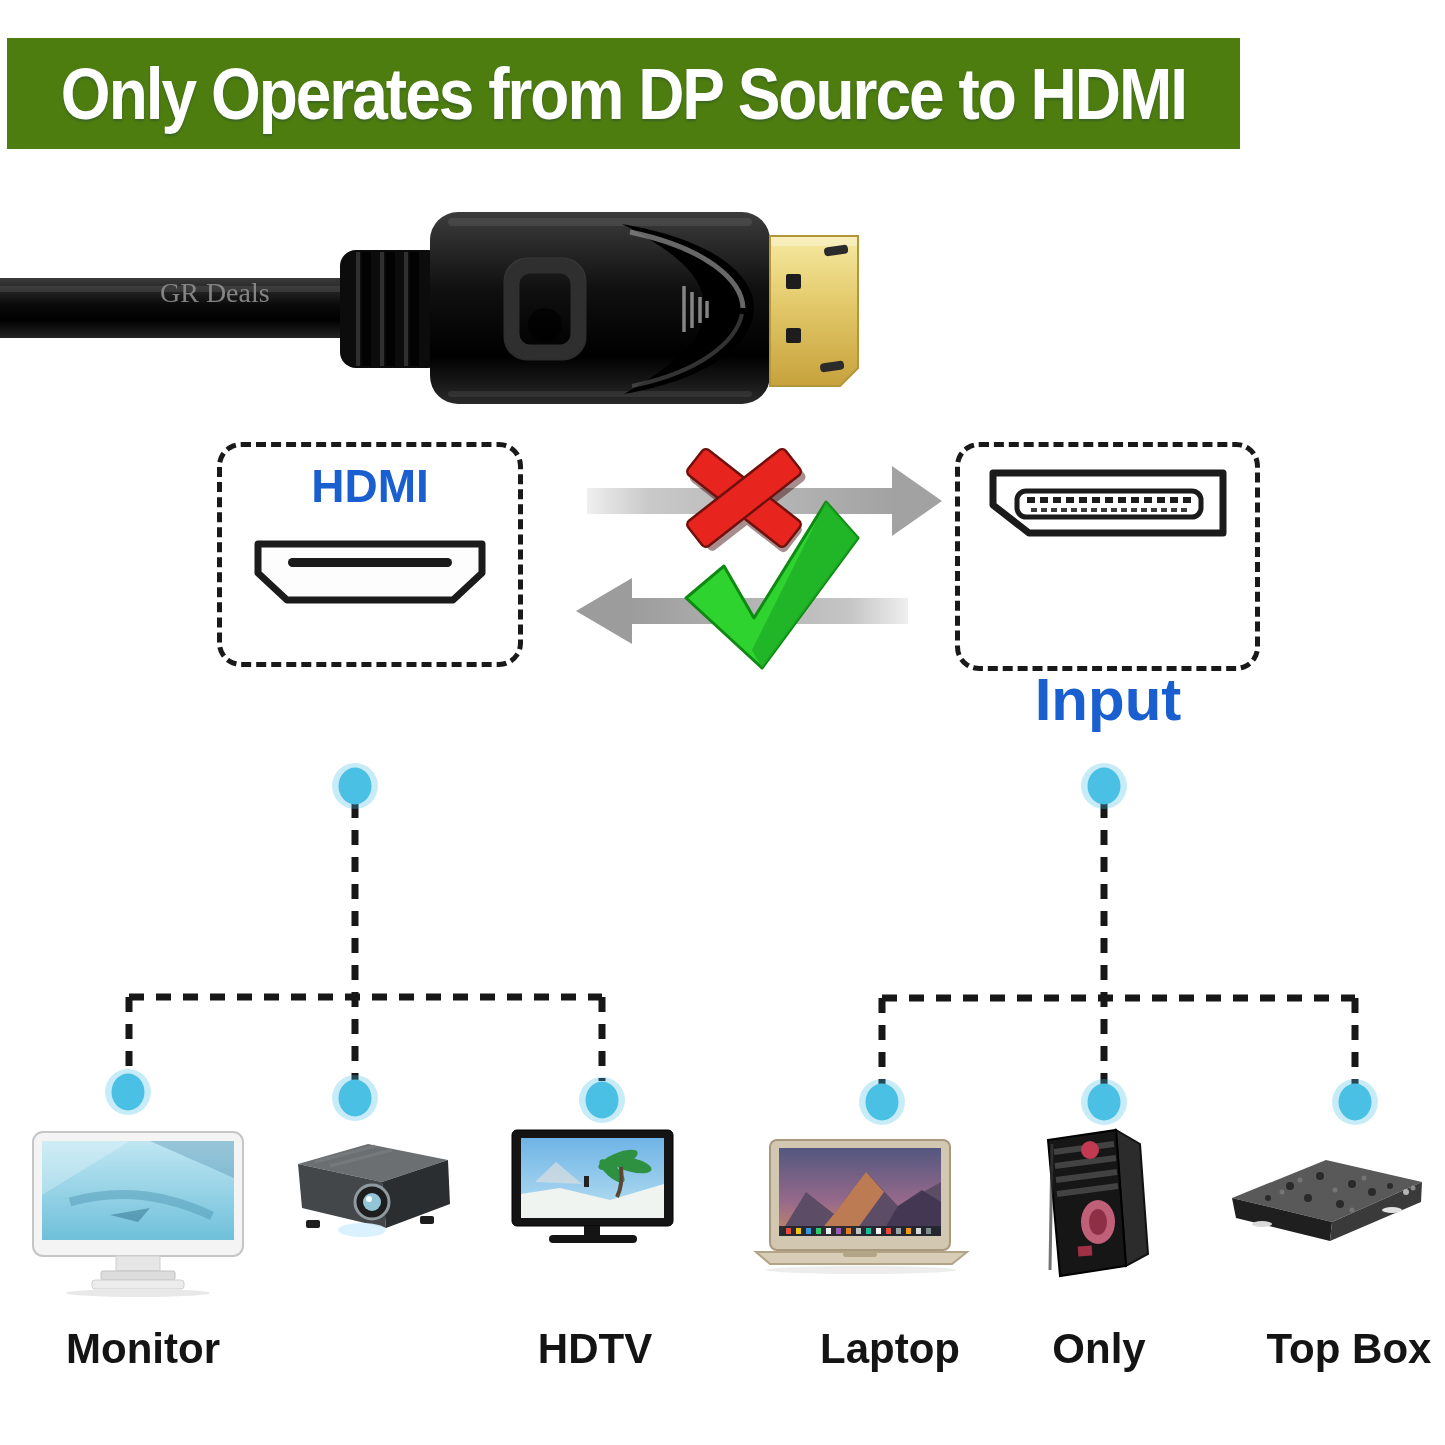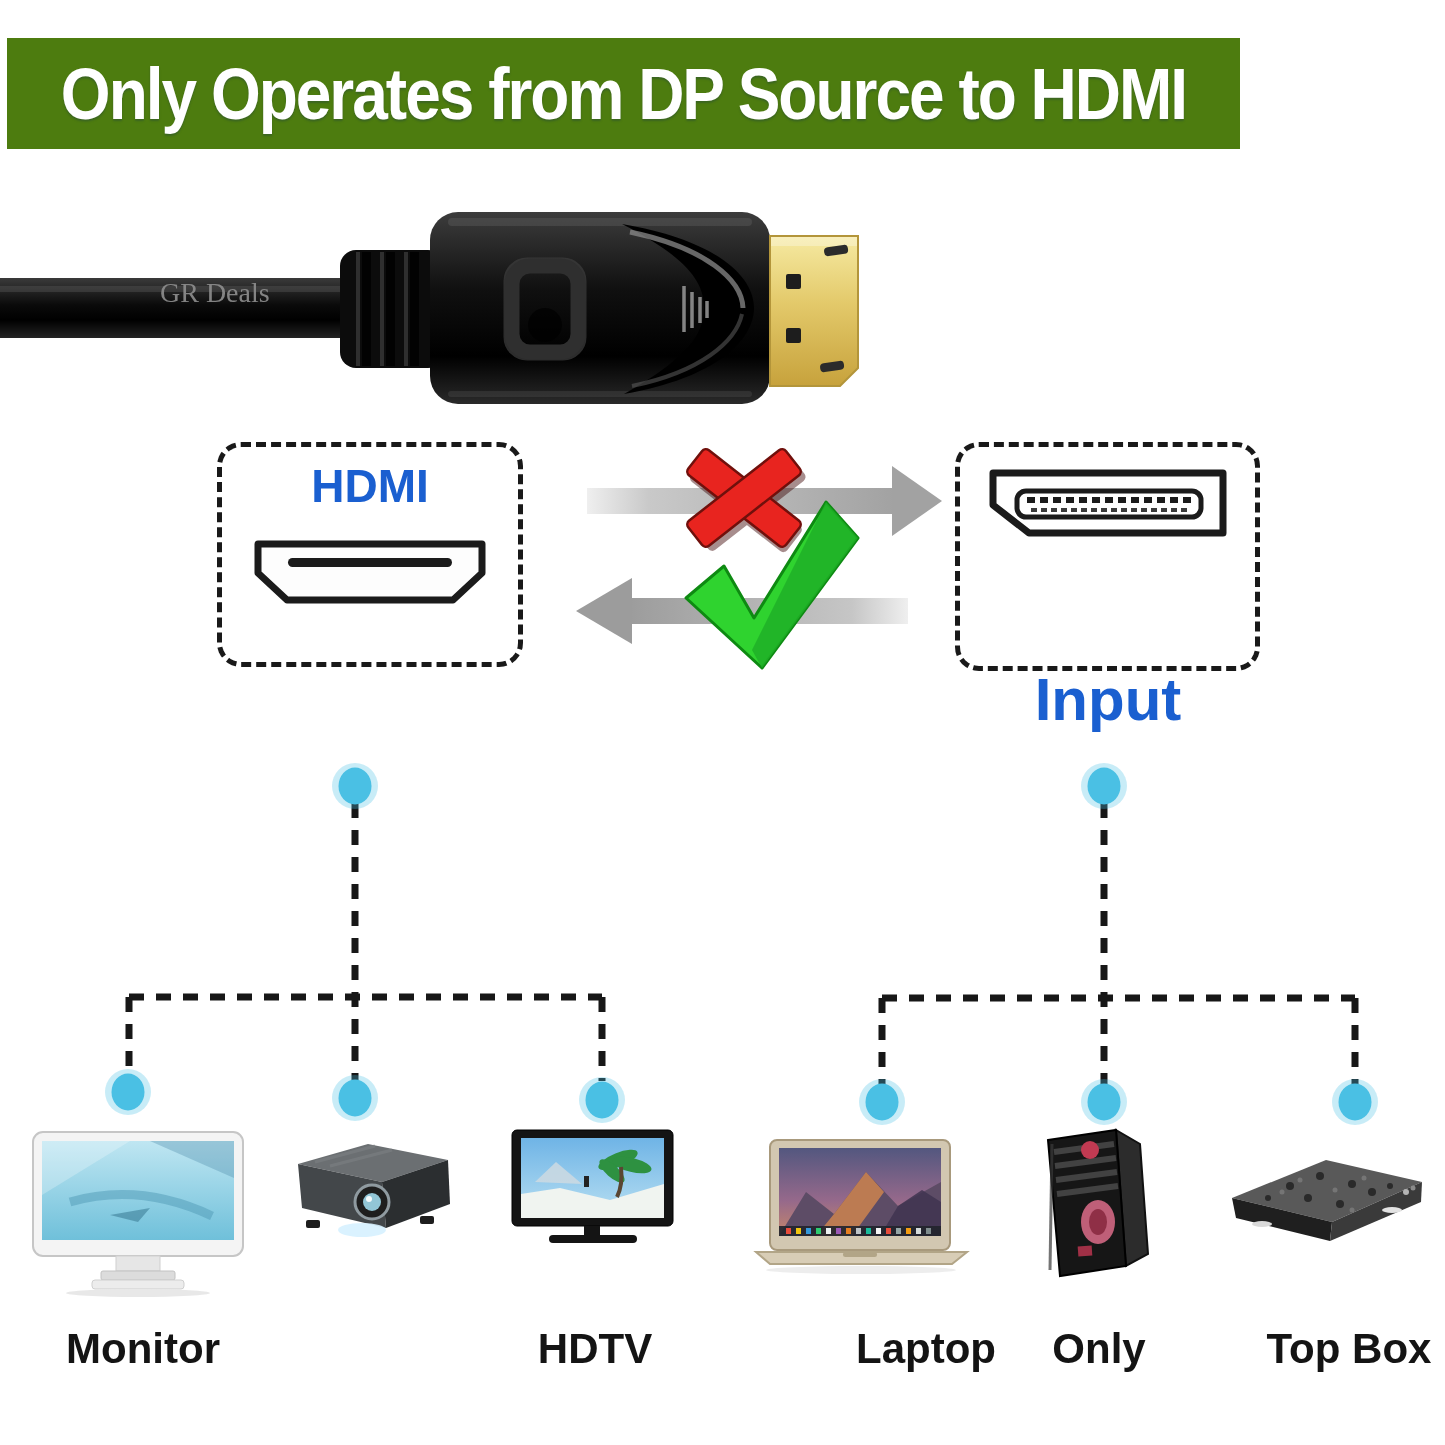--- a/index.html
+++ b/index.html
@@ -319,17 +319,17 @@
       </g>
       <circle cx="1406" cy="72" r="3" fill="#b5b5b5"></circle>
       <circle cx="1413" cy="68" r="2.5" fill="#8a8a8a"></circle>
       <ellipse cx="1262" cy="104" rx="10" ry="3" fill="#d9d9d9"></ellipse>
       <ellipse cx="1392" cy="90" rx="10" ry="3" fill="#e3e3e3"></ellipse>
     </g>
   </svg>
 
   <div class="device-label" style="left:143px">Monitor</div>
   <div class="device-label" style="left:595px">HDTV</div>
-  <div class="device-label" style="left:926px">Laptop</div>
+  <div class="device-label" style="left:890px">Laptop</div>
   <div class="device-label" style="left:1099px">Only</div>
   <div class="device-label" style="left:1349px">Top Box</div>
 
 </div>
 
 </body></html>

